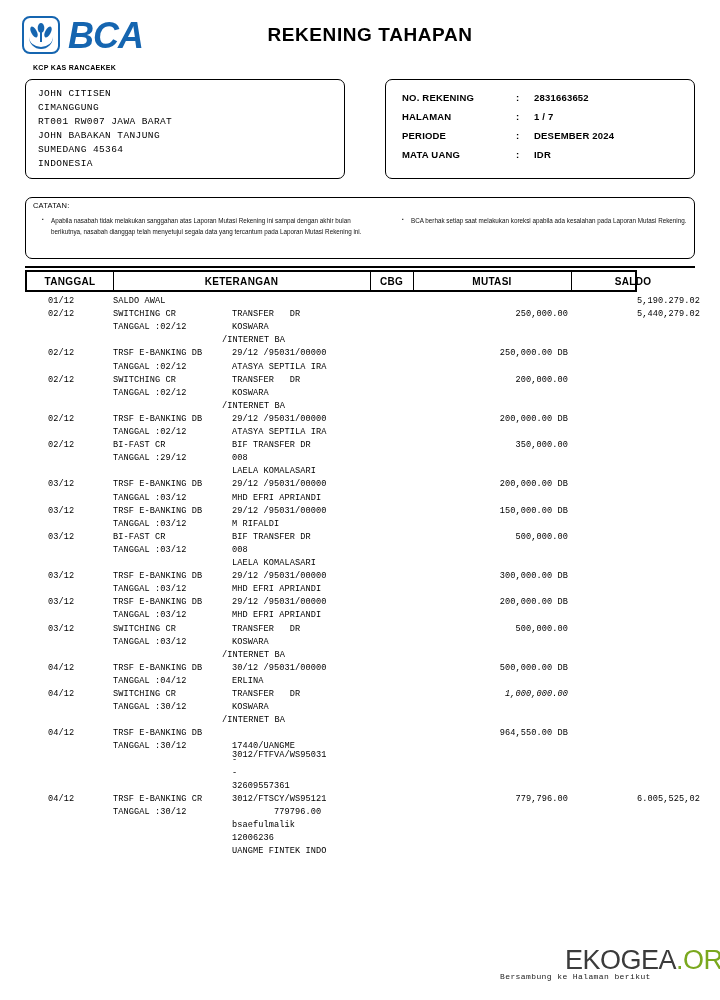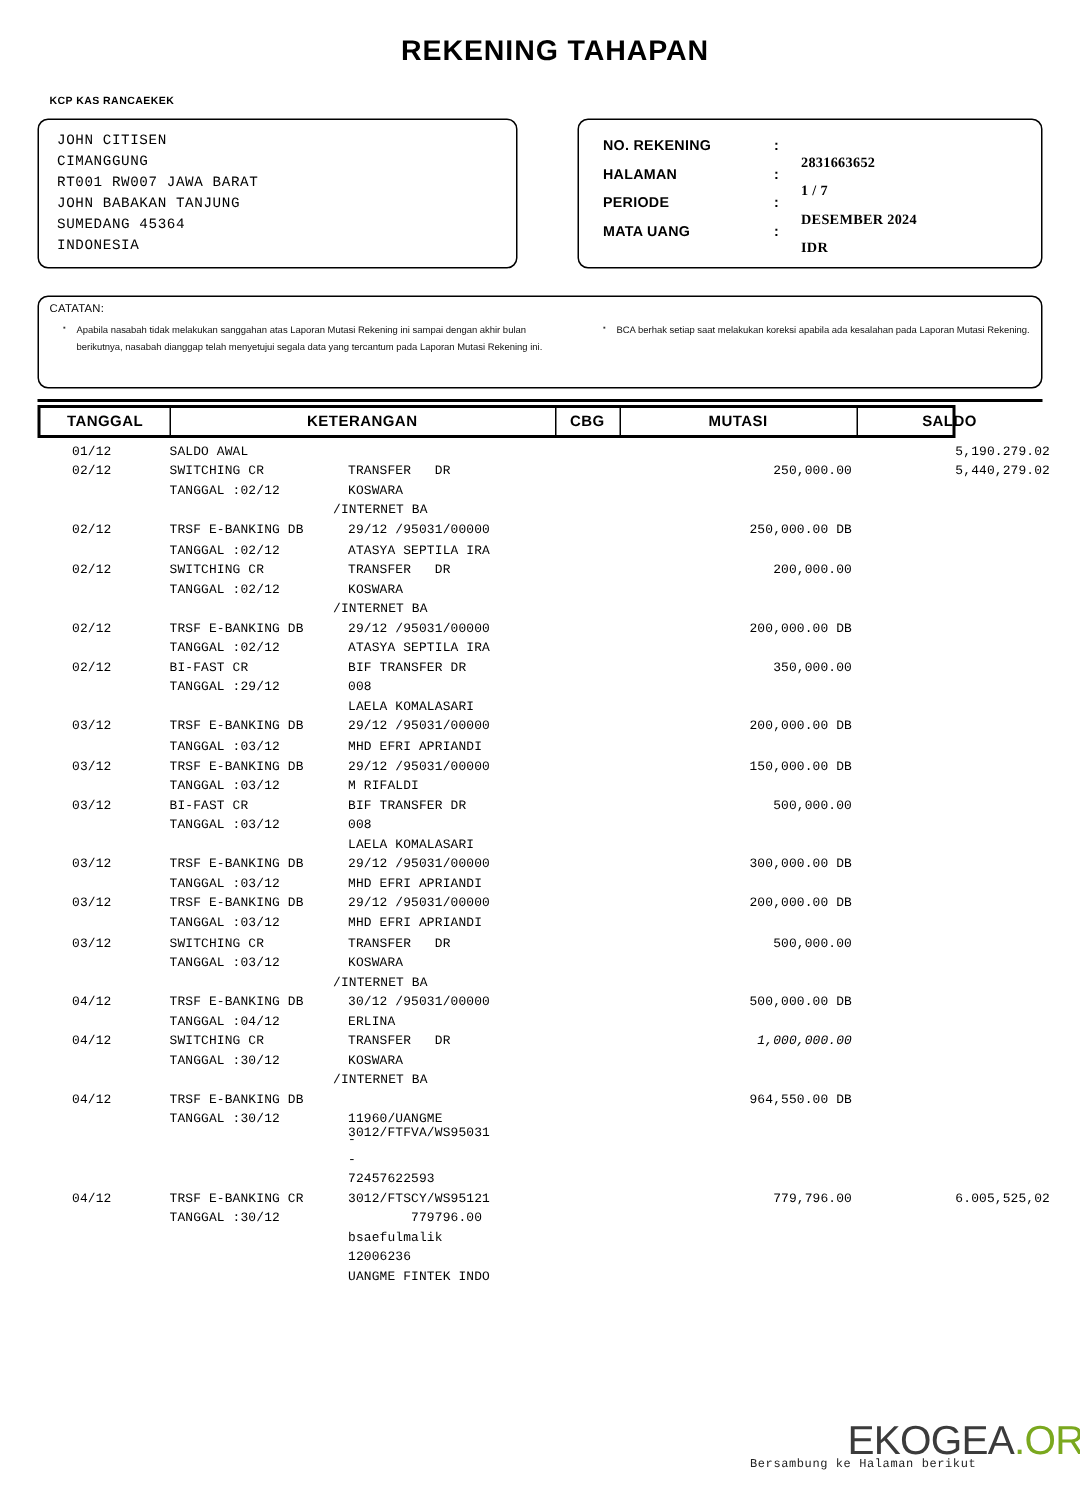--- a/index.html
+++ b/index.html
@@ -105,22 +105,22 @@
   .acct-row { position: absolute; left: 0; width: 100%; height: 18px; text-align: center; }
   .acct-key {
     position: absolute; left: 16px; top: 0;
     font-size: 9.5px; font-weight: bold; letter-spacing: 0.2px;
   }
   .acct-colon {
     position: absolute; left: 130px; top: 0;
     font-size: 9.5px; font-weight: bold;
   }
   .acct-val {
-    position: absolute; left: 148px; top: 12px;
-    font-size: 9.5px; font-weight: bold; letter-spacing: 0.2px; font-family: Liberation Serif, serif;
+    position: absolute; left: 148px; top: 0;
+    font-size: 9.5px; font-weight: bold; letter-spacing: 0.2px;
   }
 
   
   .notes-box {
     position: absolute;
     left: 25px; top: 197px;
     width: 670px; height: 62px;
     border: 1px solid #000;
     border-radius: 7px;
     box-sizing: border-box;
@@ -210,20 +210,32 @@
     letter-spacing: -0.5px;
     white-space: nowrap;
   }
   .wm-dark  { color: #3b3b3b; }
   .wm-green { color: #7aa81e; }
 </style>
 </head>
 <body>
 
 <div class="header">
+  <div class="logo-wrap">
+    <div class="logo-seal">
+      <svg class="petal-group" width="26" height="22" viewBox="0 0 26 22">
+        <ellipse cx="13" cy="5" rx="3.3" ry="5" fill="#1565b0"></ellipse>
+        <ellipse cx="6" cy="9" rx="2.8" ry="6" fill="#1565b0" transform="rotate(-28 6 9)"></ellipse>
+        <ellipse cx="20" cy="9" rx="2.8" ry="6" fill="#1565b0" transform="rotate(28 20 9)"></ellipse>
+        <rect x="12" y="9" width="2" height="10" fill="#1565b0"></rect>
+      </svg>
+      <div class="arc"></div>
+    </div>
+    <div class="logo-text">BCA</div>
+  </div>
   <div class="doc-title">REKENING TAHAPAN</div>
 </div>
 
 <div class="kcp-label">KCP KAS RANCAEKEK</div>
 
 <div class="address-box" id="address-box">
     <div class="address-line" style="top: 8px;">JOHN CITISEN</div>
     <div class="address-line" style="top: 22px;">CIMANGGUNG</div>
     <div class="address-line" style="top: 36px;">RT001 RW007 JAWA BARAT</div>
     <div class="address-line" style="top: 50px;">JOHN BABAKAN TANJUNG</div>
@@ -364,24 +376,24 @@
     <div class="tx-line col-ket2" style="top: 393px;">TRANSFER   DR</div>
     <div class="tx-line col-mutasi" style="top: 393px; font-style: italic;">1,000,000.00</div>
     <div class="tx-line col-ket1" style="top: 406.1px;">TANGGAL :30/12</div>
     <div class="tx-line col-ket2" style="top: 406.1px;">KOSWARA</div>
     <div class="tx-line col-ket2" style="top: 419.2px; margin-left: -10px;">/INTERNET BA</div>
     <div class="tx-line col-tanggal" style="top: 432.3px;">04/12</div>
     <div class="tx-line col-ket1" style="top: 432.3px;">TRSF E-BANKING DB</div>
     <div class="tx-line col-ket2" style="top: 454px;">3012/FTFVA/WS95031</div>
     <div class="tx-line col-mutasi" style="top: 432.3px;">964,550.00 DB</div>
     <div class="tx-line col-ket1" style="top: 445.4px;">TANGGAL :30/12</div>
-    <div class="tx-line col-ket2" style="top: 445.4px;">11960/UANGME</div>
+    <div class="tx-line col-ket2" style="top: 445.4px;">17440/UANGME</div>
     <div class="tx-line col-ket2" style="top: 458.5px;">-</div>
     <div class="tx-line col-ket2" style="top: 471.6px;">-</div>
-    <div class="tx-line col-ket2" style="top: 484.7px;">72457622593</div>
+    <div class="tx-line col-ket2" style="top: 484.7px;">32609557361</div>
     <div class="tx-line col-tanggal" style="top: 497.8px;">04/12</div>
     <div class="tx-line col-ket1" style="top: 497.8px;">TRSF E-BANKING CR</div>
     <div class="tx-line col-ket2" style="top: 497.8px;">3012/FTSCY/WS95121</div>
     <div class="tx-line col-mutasi" style="top: 497.8px;">779,796.00</div>
     <div class="tx-line col-saldo" style="top: 497.8px;">6.005,525,02</div>
     <div class="tx-line col-ket1" style="top: 510.9px;">TANGGAL :30/12</div>
     <div class="tx-line col-ket2" style="top: 510.9px;">        779796.00</div>
     <div class="tx-line col-ket2" style="top: 524px;">bsaefulmalik</div>
     <div class="tx-line col-ket2" style="top: 537.1px;">12006236</div>
     <div class="tx-line col-ket2" style="top: 550.2px;">UANGME FINTEK INDO</div>

